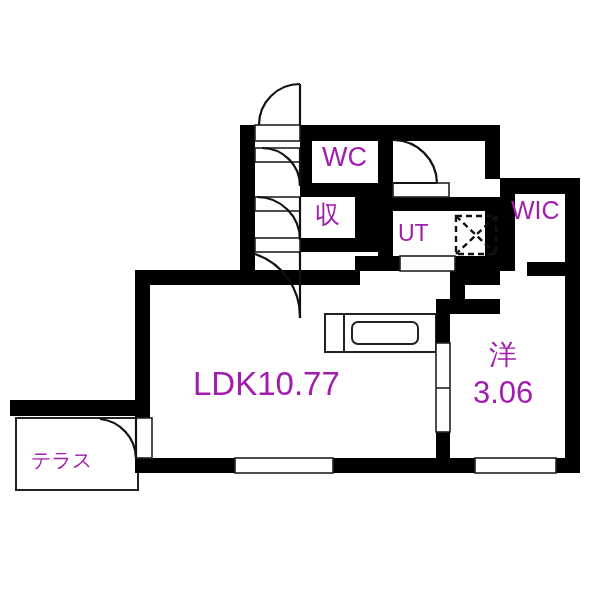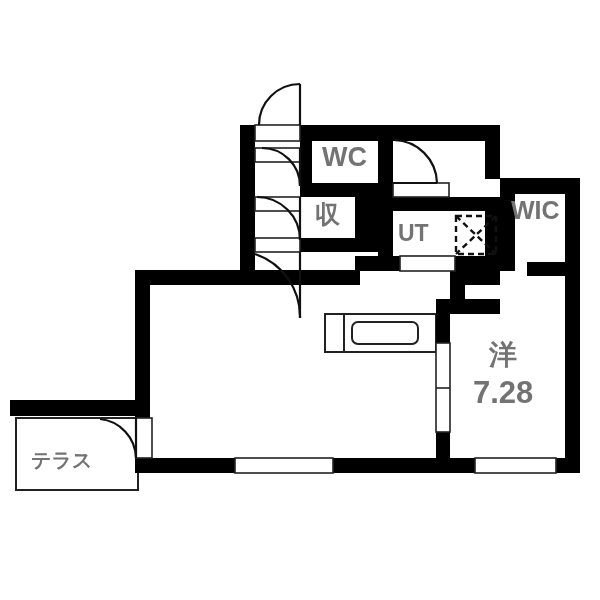--- a/index.html
+++ b/index.html
@@ -1,21 +1,21 @@
 <!DOCTYPE html>
 <html><head>
 <meta charset="utf-8">
 <style>
   html,body{margin:0;padding:0;background:#ffffff;}
   body{width:600px;height:600px;overflow:hidden;
        font-family:"Liberation Sans","DejaVu Sans",sans-serif;}
   #plan{position:relative;width:600px;height:600px;background:#ffffff;}
   svg{display:block;}
-  .lbl{position:absolute;color:#737373;white-space:nowrap;
-       font-family:"Liberation Sans","DejaVu Sans",sans-serif;font-weight:bold;}
+  .lbl{position:absolute;color:#a21caf;white-space:nowrap;
+       font-family:"Liberation Sans","DejaVu Sans",sans-serif;}
   .lbl-ldk{font-size:33px;letter-spacing:0px;}
   .lbl-wc{font-size:27px;}
   .lbl-yoku{font-size:27px;}
   .lbl-shu{font-size:25px;}
   .lbl-ut{font-size:23px;text-align:center;}
   .lbl-wic{font-size:25px;}
   .lbl-yo{font-size:28px;}
   .lbl-num{font-size:31px;}
   .lbl-terrace{font-size:20px;}
 </style>
@@ -139,29 +139,30 @@
     </g>
 
     <g fill="none" stroke="#111111" stroke-width="2.4" stroke-dasharray="6 4">
       <rect x="456" y="216" width="40" height="38"></rect>
       <path d="M456 216 L496 254"></path>
       <path d="M496 216 L456 254"></path>
     </g>
 
   </svg>
 
+  <div class="lbl lbl-ldk" style="left:193px; top:365px;">LDK10.77</div>
 
   <div class="lbl lbl-wc" style="left:322px; top:142px;">WC</div>
 
 
   <div class="lbl lbl-shu" style="left:315px; top:198px;">収</div>
 
   <div class="lbl lbl-ut" style="left:398px; top:220px;">UT</div>
 
   <div class="lbl lbl-wic" style="left:511px; top:196px;text-align:right;">WIC</div>
 
   <div class="lbl lbl-yo" style="left:489px; top:336px;">洋</div>
 
-  <div class="lbl lbl-num" style="left:473px; top:375px;">7.28</div>
+  <div class="lbl lbl-num" style="left:473px; top:375px;">3.06</div>
 
   <div class="lbl lbl-terrace" style="left:31px; top:447px;">テラス</div>
 
 </div>
 
 </body></html>

